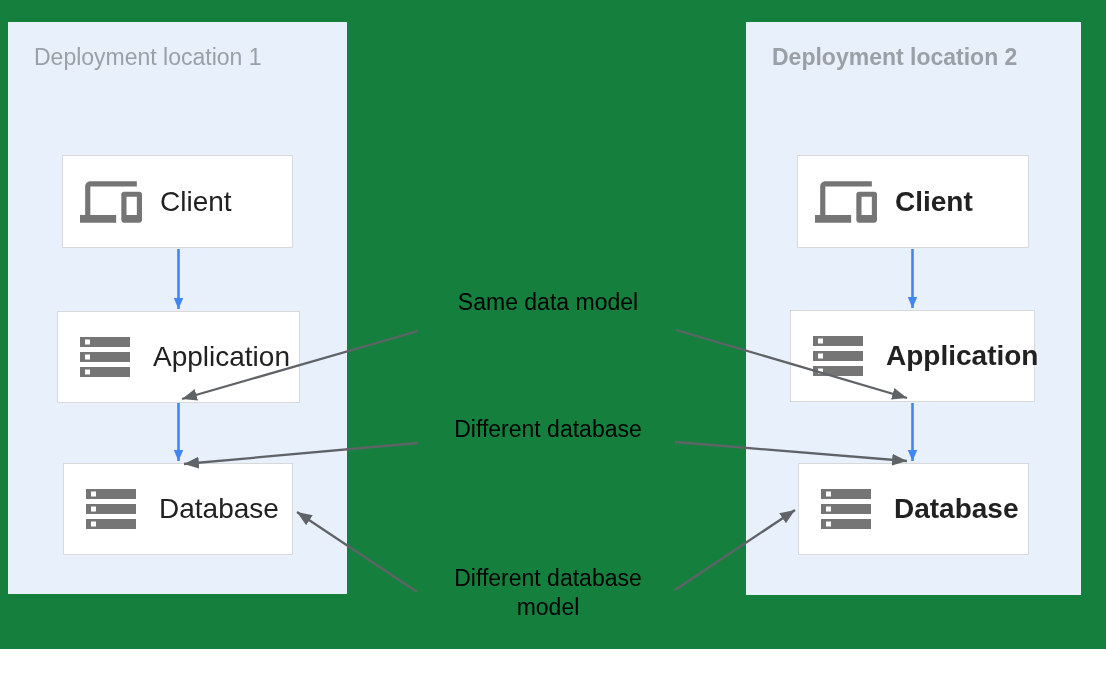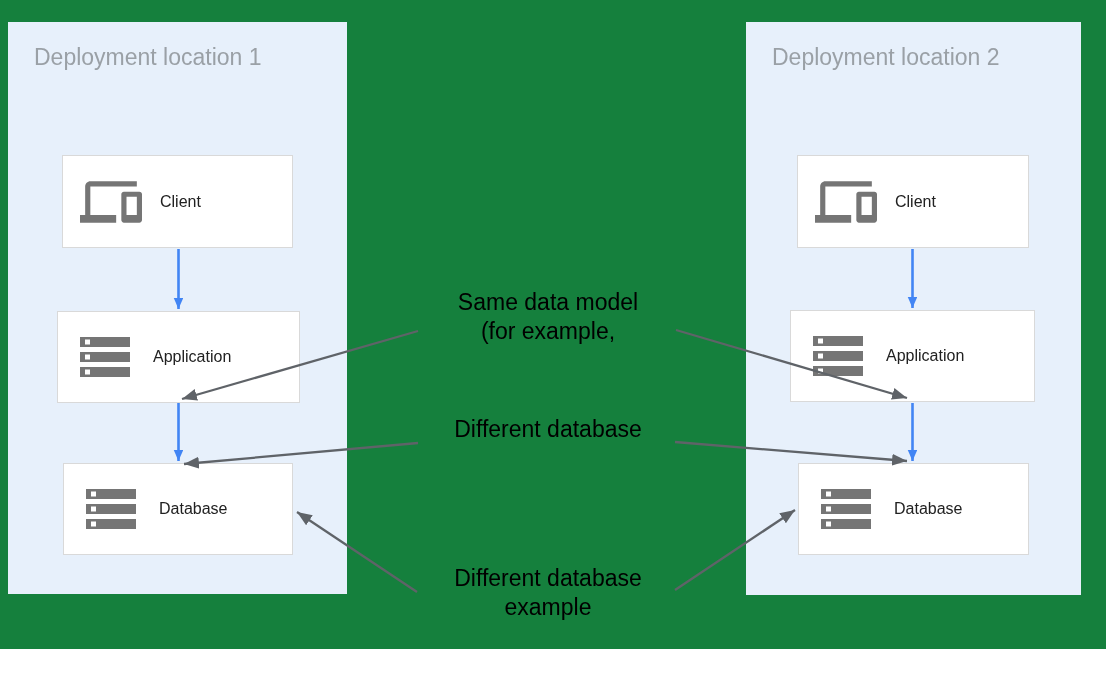--- a/index.html
+++ b/index.html
@@ -6,28 +6,28 @@
     --panel-bg:#e7f0fb; --box-bg:#ffffff; --box-border:#d9d9d9;
     --title-text:#9aa0a6; --label-text:#212121; --annotation-text:#000000;
     --flow-arrow:#4285f4; --annotation-arrow:#5f6368; --icon:#757575;
   }
   html,body{margin:0;padding:0;background:#ffffff;}
   body{font-family:"Liberation Sans", sans-serif;}
   #canvas{position:relative;width:1106px;height:649px;background:#15803d;overflow:hidden;}
 
   .panel{position:absolute;background:var(--panel-bg);}
   #panel-left{left:8px;top:22px;width:339px;height:572px;}
-  #panel-right{left:746px;top:22px;width:335px;height:573px;}
+  #panel-right{left:746px;top:22px;width:335px;height:573px;font-weight:bold;}
 
   .panel-title{position:absolute;left:26px;top:22px;font-size:23px;color:var(--title-text);white-space:nowrap;}
 
   .node-box{position:absolute;display:flex;align-items:center;background:var(--box-bg);
     border:1px solid var(--box-border);box-sizing:border-box;padding-left:17px;}
   .node-box .icon{flex:0 0 auto;display:block;}
-  .node-box .node-label{margin-left:18px;font-size:16px;color:var(--label-text);white-space:nowrap;}
+  .node-box .node-label{margin-left:18px;font-size:28px;color:var(--label-text);white-space:nowrap;}
 
   
   #l-client{left:54px;top:133px;width:231px;height:93px;}
   #l-app{left:49px;top:289px;width:243px;height:92px;}
   #l-db{left:55px;top:441px;width:230px;height:92px;}
   
   #r-client{left:51px;top:133px;width:232px;height:93px;}
   #r-app{left:44px;top:288px;width:245px;height:92px;}
   #r-db{left:52px;top:441px;width:231px;height:92px;}
 
@@ -115,28 +115,27 @@
         <rect class="icon-hole" x="4" y="5" width="2" height="2"></rect>
           <rect class="icon-hole" x="4" y="11" width="2" height="2"></rect>
           <rect class="icon-hole" x="4" y="17" width="2" height="2"></rect>
       </svg>
       <span class="node-label">Database</span>
     </div>
   </div>
 
   <div class="annotation" id="annotation-1">
     <span>Same data model</span>
-    <span>(for example,</span>
   </div>
   <div class="annotation" id="annotation-2">
     <span>Different database</span>
   </div>
   <div class="annotation" id="annotation-3">
     <span>Different database</span>
-    <span>example</span>
+    <span>model</span>
   </div>
 
   <svg id="arrow-layer" viewBox="0 0 1106 684">
     <defs>
       <marker id="head-blue" markerWidth="4.6" markerHeight="4" refX="4.4" refY="1.9" orient="auto" markerUnits="strokeWidth">
         <path d="M0,0 L4.4,1.9 L0,3.8 Z" style="fill:var(--flow-arrow)"></path>
       </marker>
       <marker id="head-gray" markerWidth="6.7" markerHeight="5.4" refX="6.5" refY="2.6" orient="auto" markerUnits="strokeWidth">
         <path d="M0,0 L6.5,2.6 L0,5.2 Z" style="fill:var(--annotation-arrow)"></path>
       </marker>

